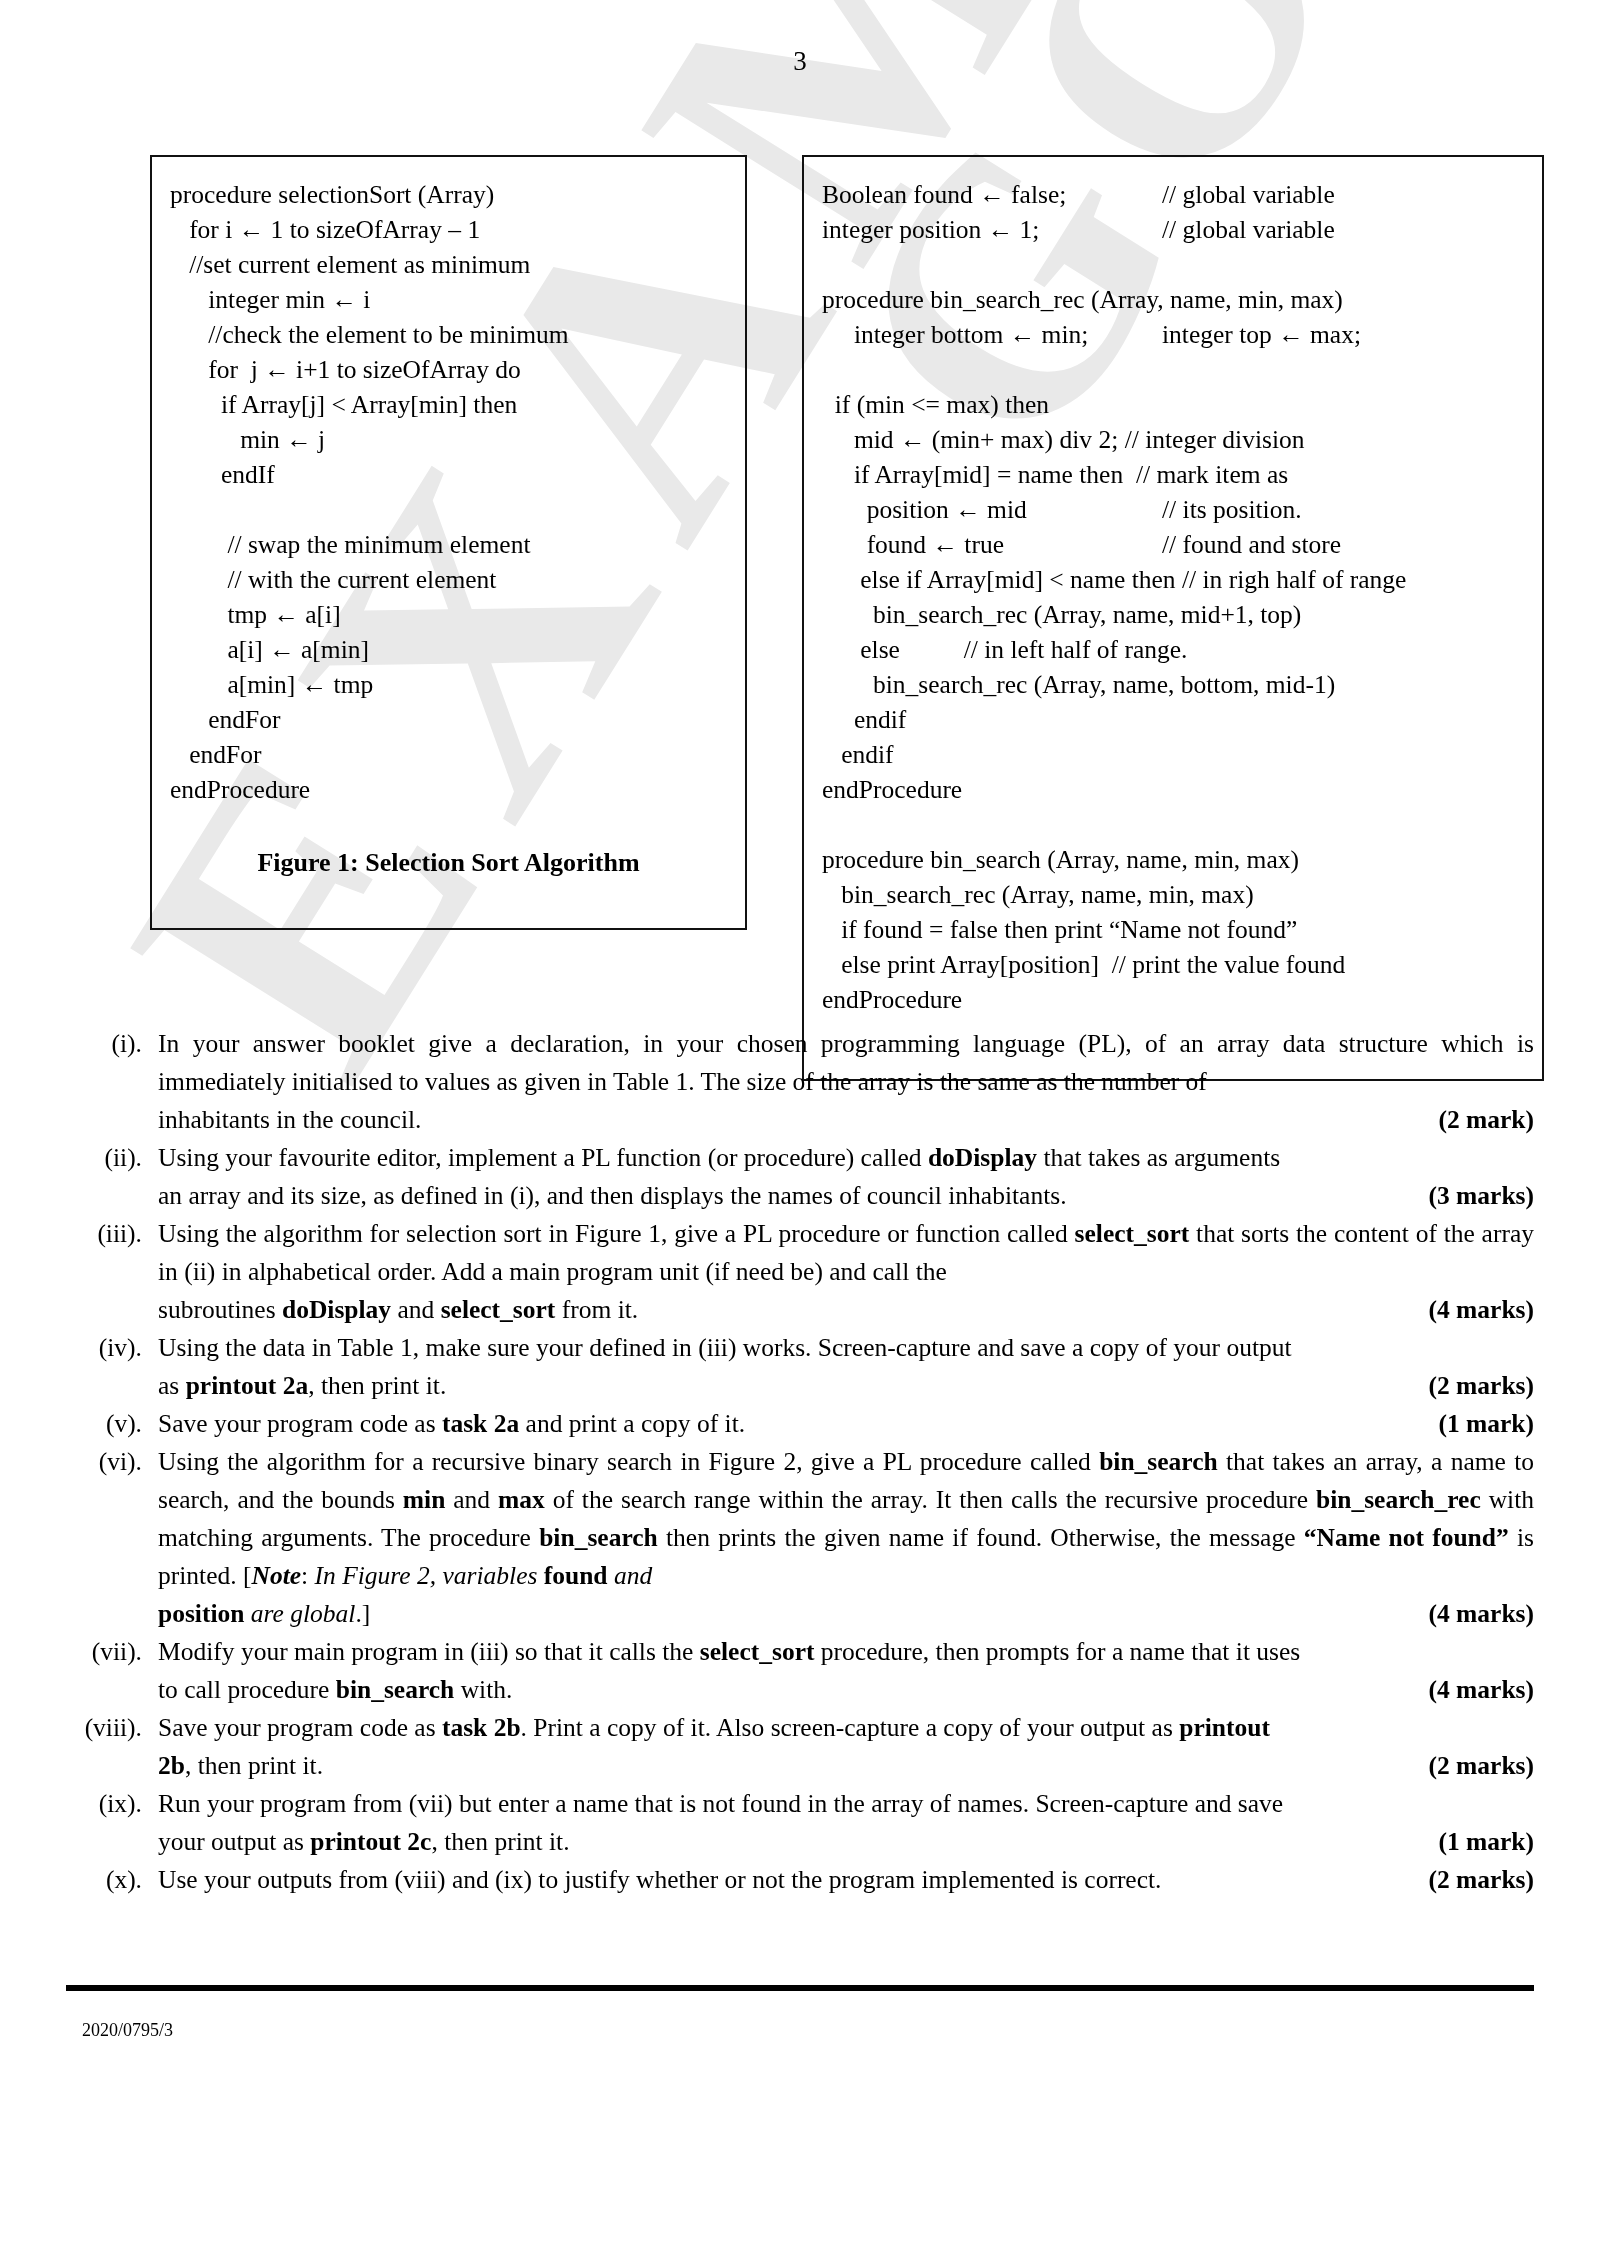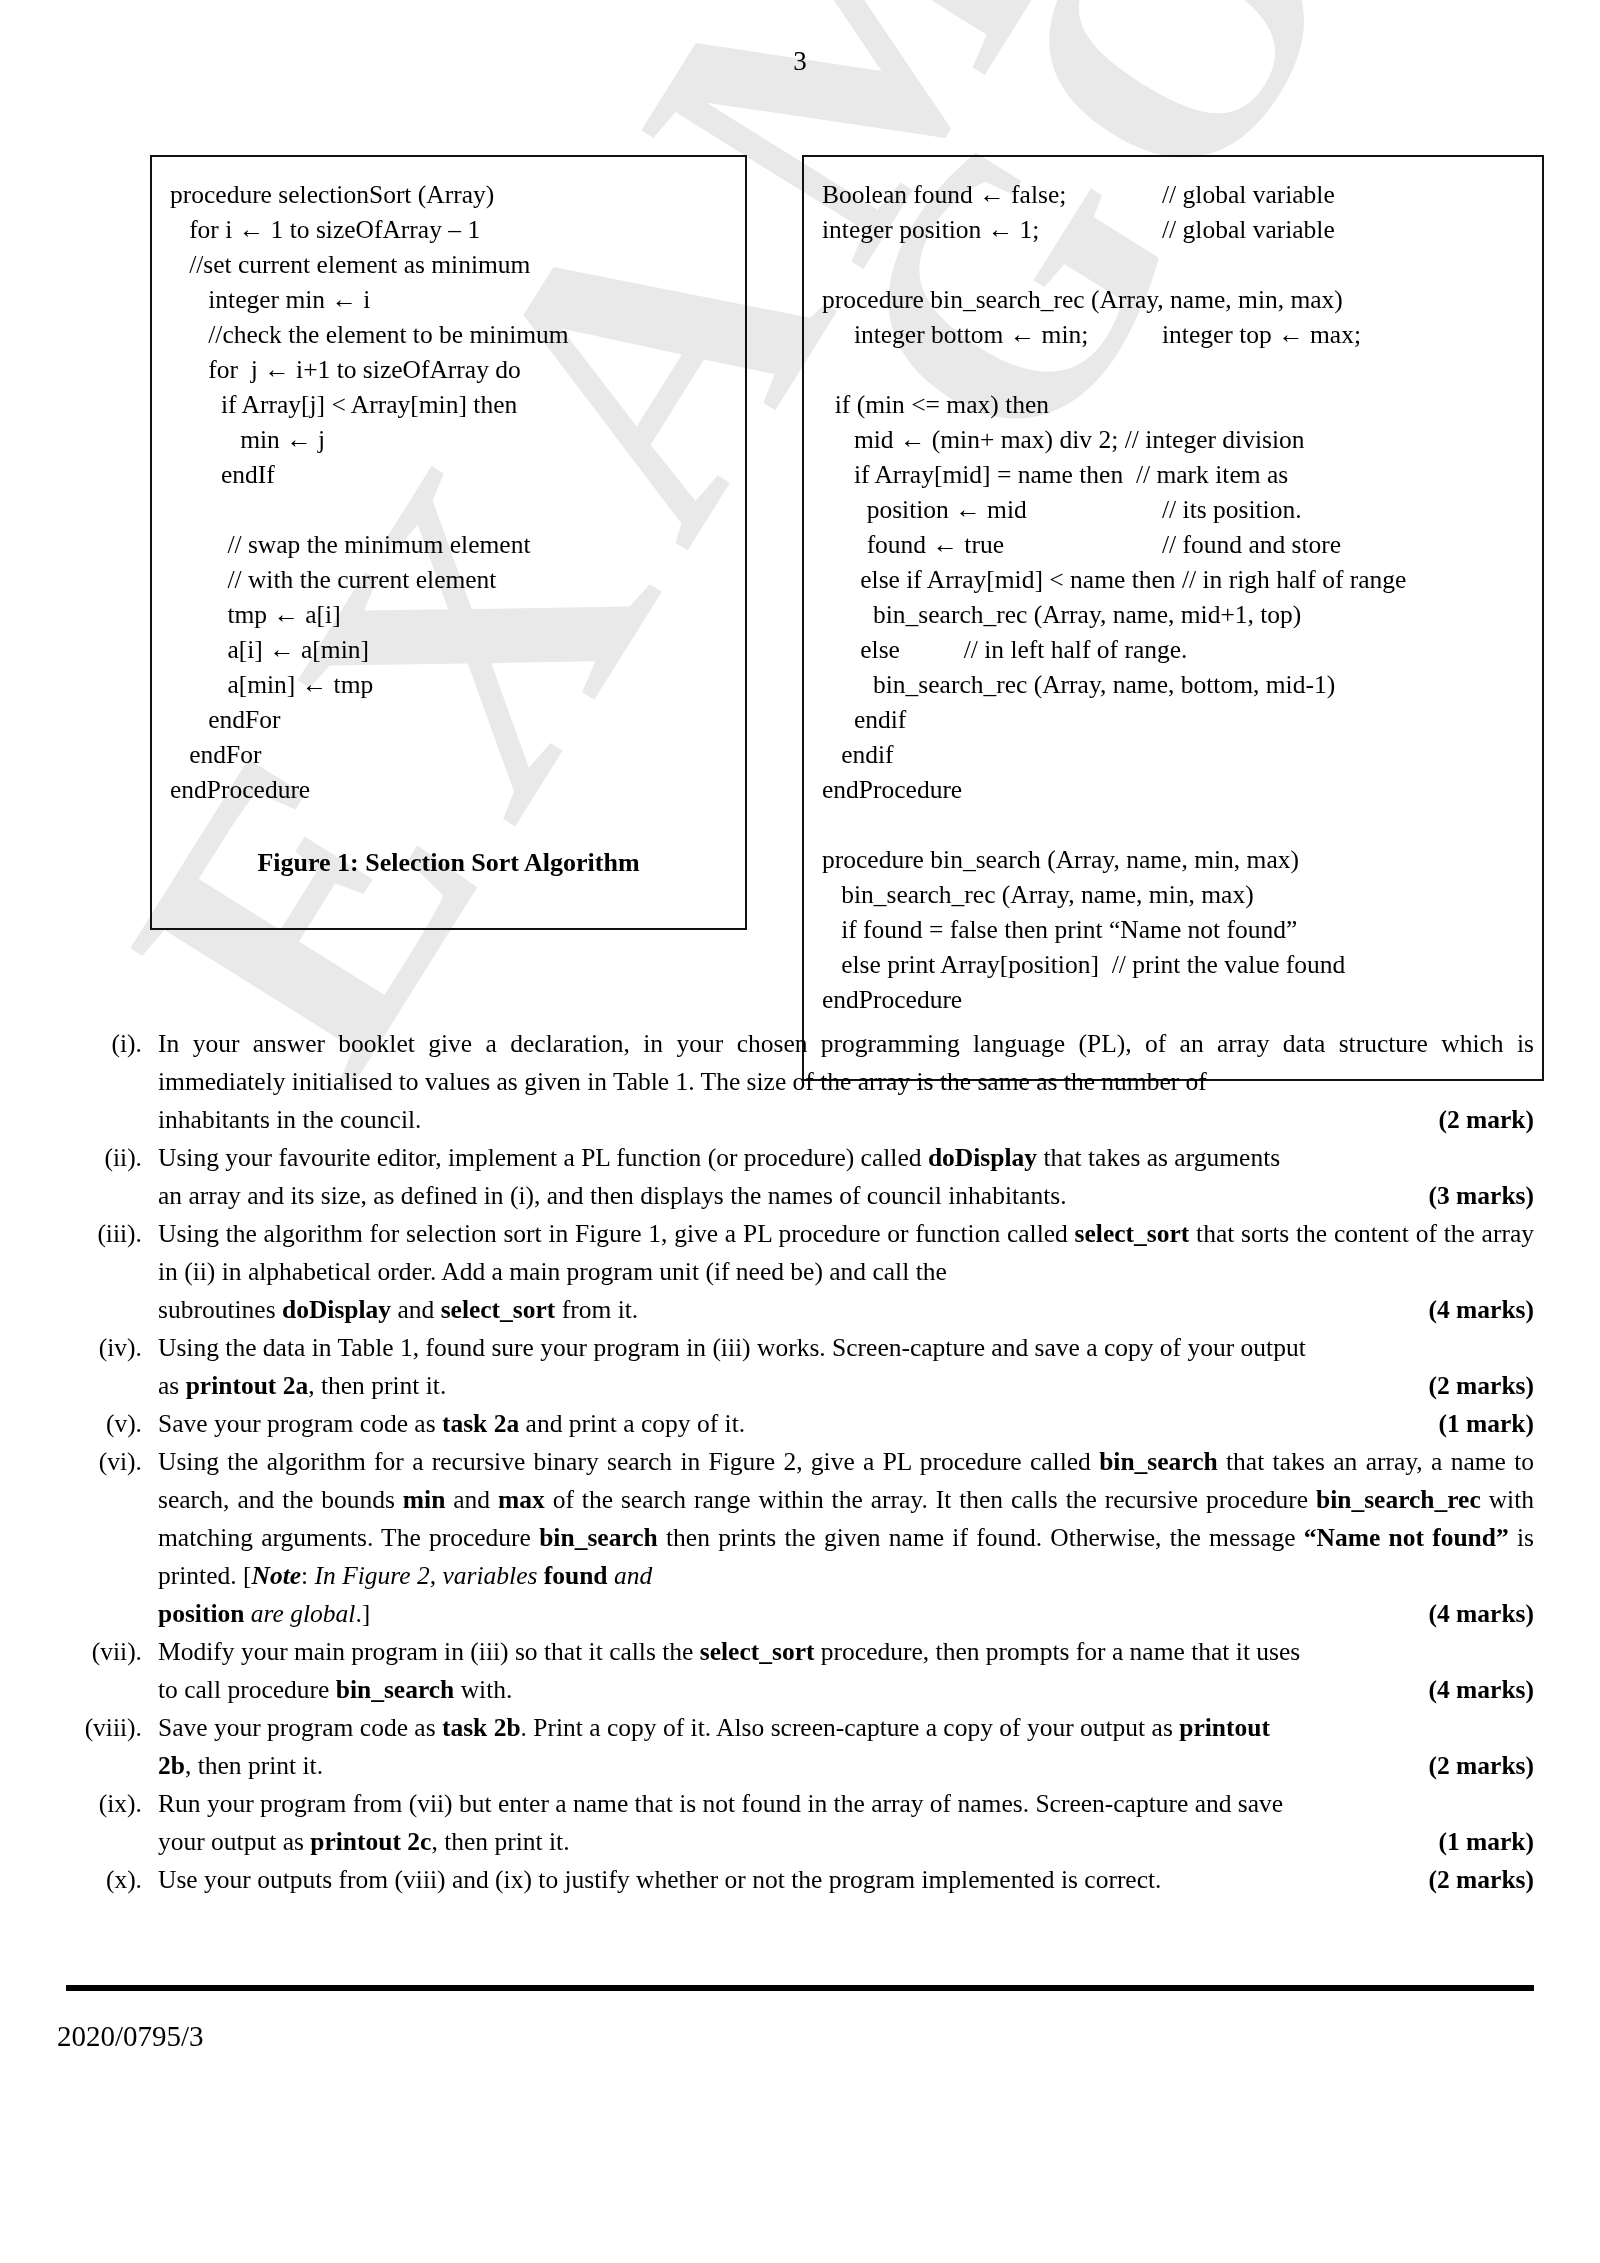--- a/index.html
+++ b/index.html
@@ -159,23 +159,23 @@
   #footer-rule {
     position: absolute;
     left: 66px;
     top: 1985px;
     width: 1468px;
     height: 6px;
     background: #000000;
   }
   #footer-code {
     position: absolute;
-    left: 57px;
+    left: 82px;
     top: 2020px;
-    font-size: 29px;
+    font-size: 18px;
   }
 </style>
 </head>
 <body>
 
 <div id="watermark">
   <div class="wm-text" id="wm-1">EXAMS</div>
   <div class="wm-text" id="wm-2">GO</div>
 </div>
 
@@ -263,21 +263,21 @@
           <div>Using the algorithm for selection sort in Figure 1, give a PL procedure or function called <b>select_sort</b> that sorts the content of the array in (ii) in alphabetical order. Add a main program unit (if need be) and call the</div>
           <div class="tail">
             <span class="txt">subroutines <b>doDisplay</b> and <b>select_sort</b> from it.</span>
             <span class="marks">(4 marks)</span>
           </div>
         </div>
       </div>
       <div class="q-item">
         <div class="q-num">(iv).</div>
         <div class="q-body">
-          <div>Using the data in Table 1, found sure your program in (iii) works. Screen-capture and save a copy of your output</div>
+          <div>Using the data in Table 1, make sure your defined in (iii) works. Screen-capture and save a copy of your output</div>
           <div class="tail">
             <span class="txt">as <b><b>printout</b> 2a</b>, then print it.</span>
             <span class="marks">(2 marks)</span>
           </div>
         </div>
       </div>
       <div class="q-item">
         <div class="q-num">(v).</div>
         <div class="q-body">
           <div class="tail">

